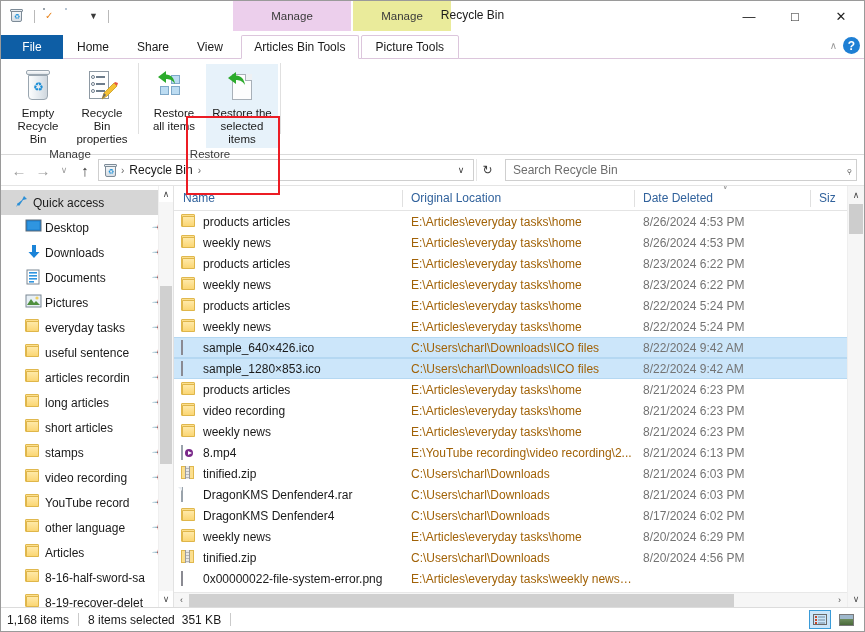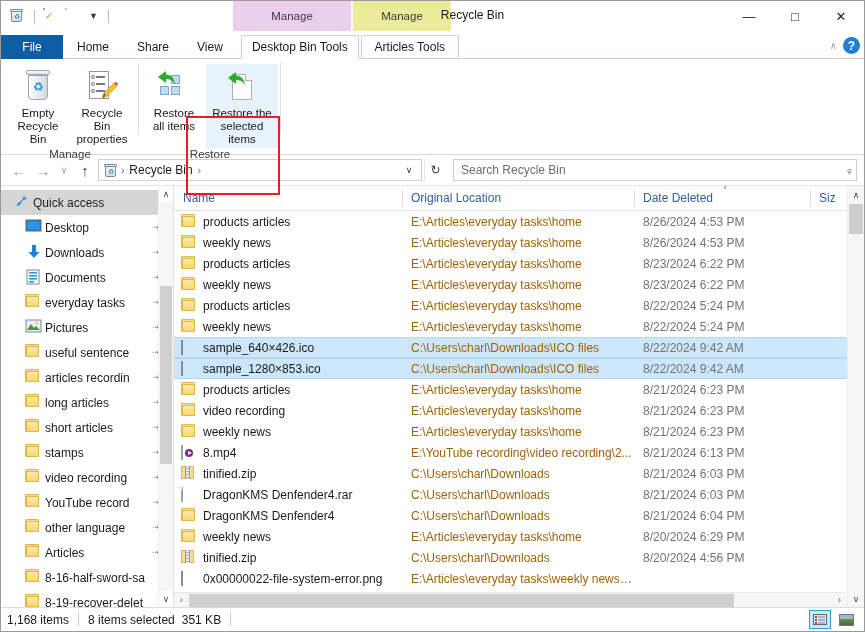--- a/index.html
+++ b/index.html
@@ -92,21 +92,21 @@
   .addrbar { height:30px; display:flex; align-items:center; padding:0 7px; gap:2px; flex:0 0 auto; background:#fff; }
   .navbtn { width:22px; height:22px; display:flex; align-items:center; justify-content:center; font-size:15px; color:#9b9b9b; }
   .navbtn.on { color:#3a3a3a; }
   .navbtn.small { width:16px; font-size:9px; }
   .addrfield { flex:1; height:22px; border:1px solid #cfcfcf; display:flex; align-items:center; padding:0 2px 0 3px; background:#fff; }
   .addr-ico { width:17px; height:17px; display:flex; align-items:center; justify-content:center; }
   .addr-crumb { font-size:12px; color:#1a1a1a; padding:0 3px; }
   .crumb-sep { font-size:10px; color:#666; padding:0 2px; }
   .addr-dd { width:20px; display:flex; align-items:center; justify-content:center; font-size:9px; color:#3a3a3a; }
   .refresh { width:22px; height:22px; display:flex; align-items:center; justify-content:center; font-size:12px; color:#3a3a3a; border-left:1px solid #e6e6e6; }
-  .searchbox { width:404px; height:22px; border:1px solid #cfcfcf; display:flex; align-items:center; padding:0 4px 0 7px; margin-left:5px; }
+  .searchbox { width:352px; height:22px; border:1px solid #cfcfcf; display:flex; align-items:center; padding:0 4px 0 7px; margin-left:5px; }
   .searchbox .ph { flex:1; font-size:12px; color:#6d6d6d; }
   .mag { font-size:11px; color:#4a4a4a; transform:rotate(-45deg); }
 
   
   .content { flex:1; display:flex; min-height:0; border-top:1px solid #e4e4e4; }
 
   
   .navpane { width:172px; background:#fff; position:relative; overflow:hidden; }
   .nav-list { padding-top:4px; }
   .nav-item { height:25px; display:flex; align-items:center; padding-left:22px; padding-right:4px; position:relative; }
@@ -219,22 +219,22 @@
       <div class="wctrl">□</div>
       <div class="wctrl close">✕</div>
     </div>
   </div>
 
   <div class="tabstrip">
     <div class="tab file">File</div>
     <div class="tab">Home</div>
     <div class="tab">Share</div>
     <div class="tab">View</div>
-    <div class="tab ctx-rb">Desktop Bin Tools</div>
-    <div class="tab ctx-pt">Articles Tools</div>
+    <div class="tab ctx-rb">Articles Bin Tools</div>
+    <div class="tab ctx-pt">Picture Tools</div>
     <div class="tab-right">
       <span class="chev-up">∧</span>
       <span class="helpbtn">?</span>
     </div>
   </div>
 
   <div class="ribbon">
     <div class="rgroup" style="width:138px">
       <div class="items">
         <div class="rbtn">
@@ -369,31 +369,31 @@
                     <rect x="2" y="1" width="12" height="14" fill="#fff" stroke="#7a8794"></rect>
                     <rect x="4" y="3" width="8" height="1.6" fill="#2f95e0"></rect>
                     <rect x="4" y="6" width="8" height="1.6" fill="#2f95e0"></rect>
                     <rect x="4" y="9" width="8" height="1.6" fill="#2f95e0"></rect>
                     <rect x="4" y="12" width="5" height="1.6" fill="#2f95e0"></rect>
                   </svg></span></span>
               <span class="txt">Documents</span>
               <span class="pin">📌</span>
             </div>
             <div class="nav-item child">
-              <span class="nico"><span class="fi-folder"><span class="back"></span><span class="front"></span></span></span>
-              <span class="txt">everyday tasks</span>
-              <span class="pin">📌</span>
-            </div>
-            <div class="nav-item child">
               <span class="nico"><span><svg width="17" height="14" viewBox="0 0 17 14">
                     <rect x="1" y="1" width="15" height="12" fill="#e8f0f6" stroke="#7a8794"></rect>
                     <path d="M2 11 L6 5 L9 9 L11 7 L15 11 Z" fill="#4f8f3f"></path>
                     <circle cx="12" cy="4" r="1.6" fill="#f0d060"></circle>
                   </svg></span></span>
               <span class="txt">Pictures</span>
+              <span class="pin">📌</span>
+            </div>
+            <div class="nav-item child">
+              <span class="nico"><span class="fi-folder"><span class="back"></span><span class="front"></span></span></span>
+              <span class="txt">everyday tasks</span>
               <span class="pin">📌</span>
             </div>
             <div class="nav-item child">
               <span class="nico"><span class="fi-folder"><span class="back"></span><span class="front"></span></span></span>
               <span class="txt">useful sentence</span>
               <span class="pin">📌</span>
             </div>
             <div class="nav-item child">
               <span class="nico"><span class="fi-folder"><span class="back"></span><span class="front"></span></span></span>
               <span class="txt">articles recordin</span>
@@ -576,21 +576,21 @@
             </div>
             <div class="cell c-loc">C:\Users\charl\Downloads</div>
             <div class="cell c-date">8/21/2024 6:03 PM</div>
           </div>
           <div class="row">
             <div class="cell c-name">
               <span class="fico"><span class="fi-folder"><span class="back"></span><span class="front"></span></span></span>
               <span class="nm">DragonKMS Denfender4</span>
             </div>
             <div class="cell c-loc">C:\Users\charl\Downloads</div>
-            <div class="cell c-date">8/21/2024 6:04 PM</div>
+            <div class="cell c-date">8/17/2024 6:02 PM</div>
           </div>
           <div class="row">
             <div class="cell c-name">
               <span class="fico"><span class="fi-folder"><span class="back"></span><span class="front"></span></span></span>
               <span class="nm">weekly news</span>
             </div>
             <div class="cell c-loc">E:\Articles\everyday tasks\home</div>
             <div class="cell c-date">8/20/2024 6:29 PM</div>
           </div>
           <div class="row">

